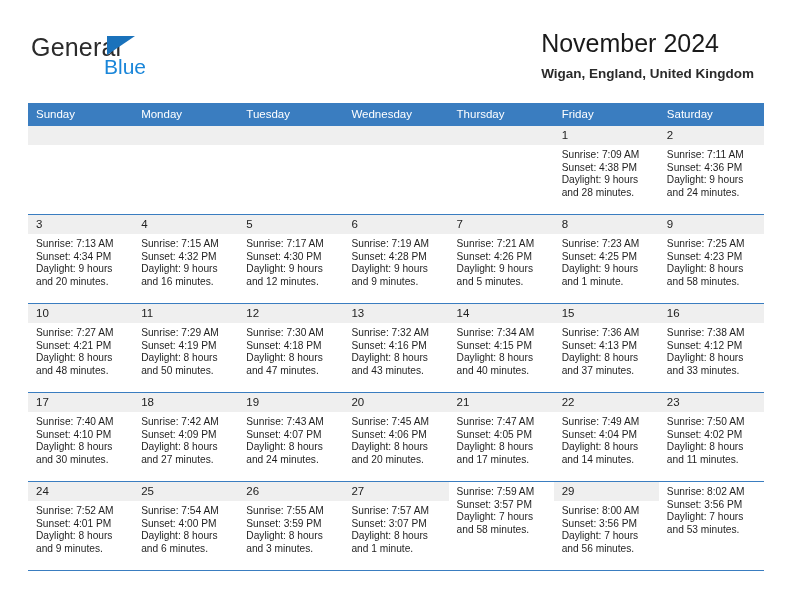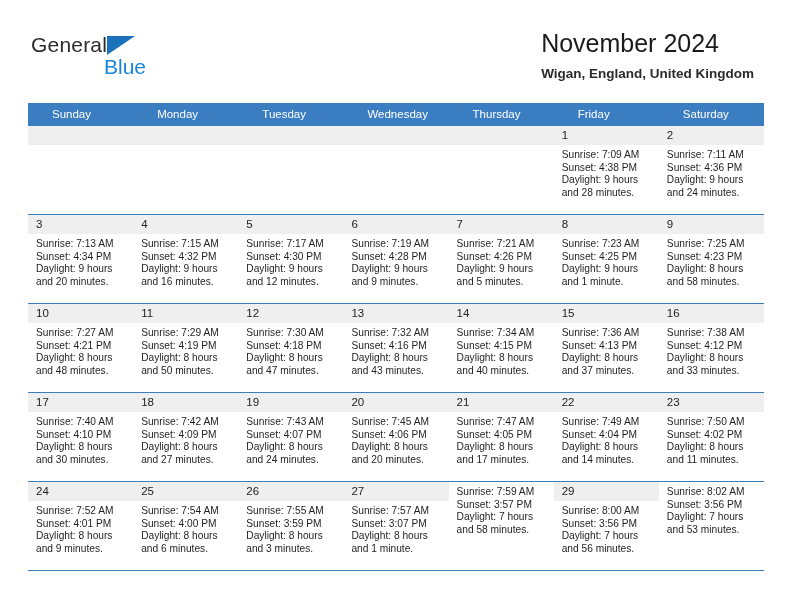--- a/index.html
+++ b/index.html
@@ -32,21 +32,21 @@
     position: absolute;
     left: 31px;
     top: 33px;
     width: 230px;
     height: 48px;
   }
   .brand-general {
     position: absolute;
     left: 0;
     top: 0;
-    font-size: 21px;
+    font-size: 25px;
     letter-spacing: .2px;
     color: #2b2b2b;
     font-family: "Liberation Sans", sans-serif;
   }
   .brand-tri {
     position: absolute;
     left: 76px;
     top: 3px;
     width: 0;
     height: 0;
@@ -92,21 +92,21 @@
   .dow-row {
     display: flex;
     background: #3a7dc0;
     height: 22px;
   }
   .dow {
     flex: 1 1 0;
     color: #ffffff;
     font-size: 11.5px;
     line-height: 22px;
-    padding-left: 24px;
+    padding-left: 8px;
     box-sizing: border-box;
     white-space: nowrap;
   }
   .week {
     display: flex;
     border-top: 1px solid #3a7dc0;
     height: 89px;
     box-sizing: border-box;
   }
   .week:first-of-type {

